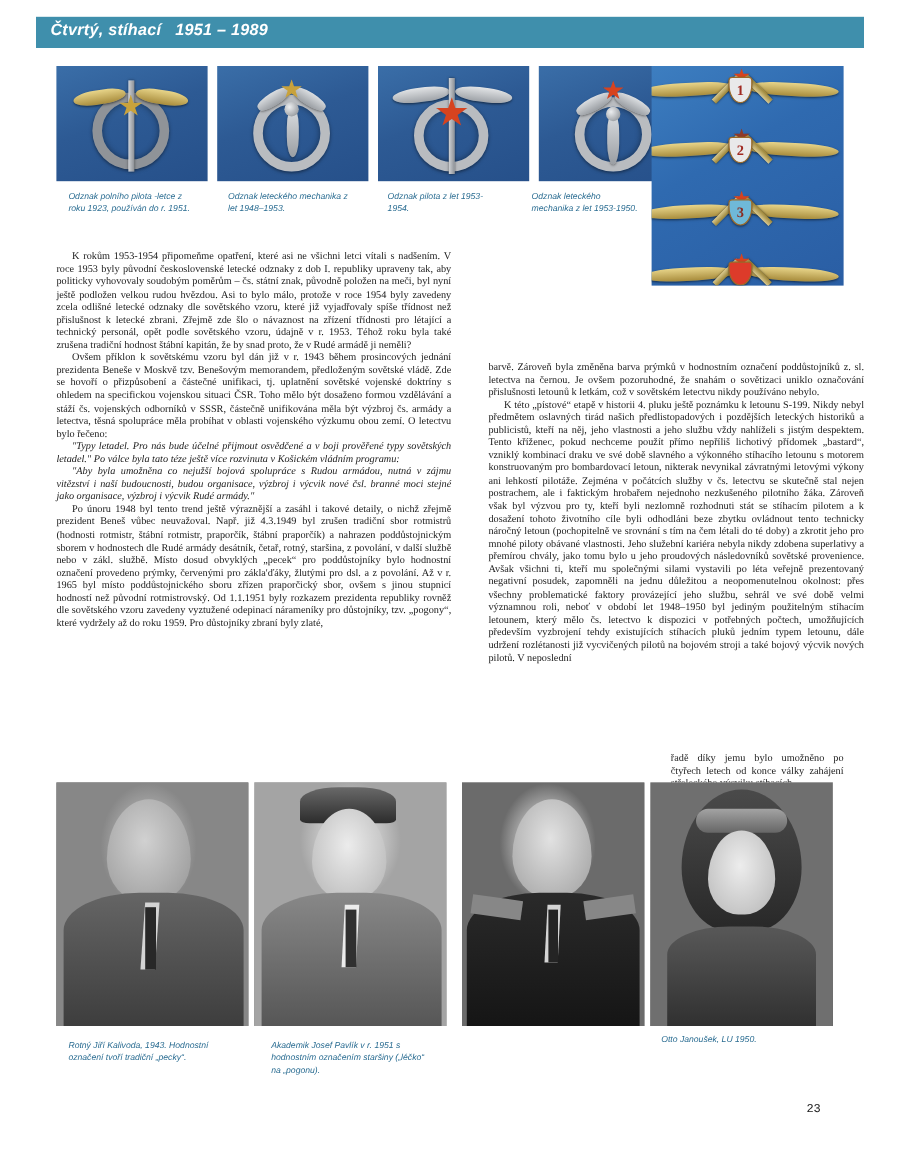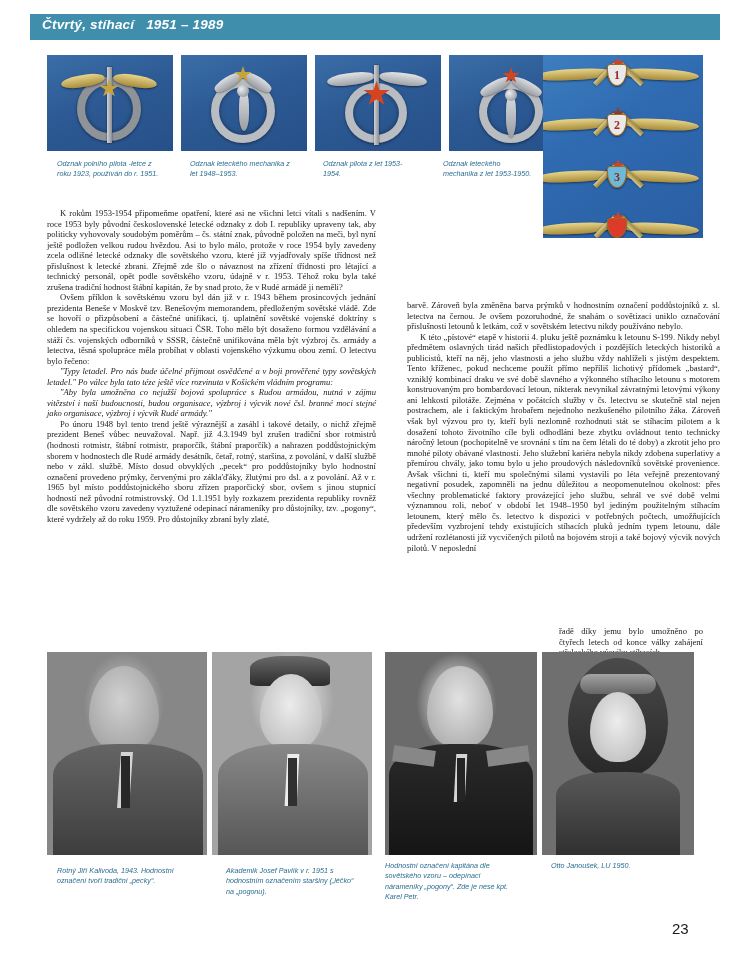--- a/index.html
+++ b/index.html
@@ -190,22 +190,22 @@
   }
   .torso {
     position:absolute;
     border-radius: 42% 42% 0 0 / 28% 28% 0 0;
   }
 
   
   .pagenum {
     position: absolute;
     left: 672px; top: 920px;
-    font-family: Liberation Sans, sans-serif;
-    font-size: 15px;
+    font-family: Liberation Mono, monospace;
+    font-size: 10px;
     color: #1a1a1a;
   }
 </style>
 </head>
 <body>
 
 <div class="page">
 
   <div class="header-band">
     <div class="header-title">Čtvrtý, stíhací   1951 – 1989</div>
@@ -367,21 +367,17 @@
         background:radial-gradient(ellipse at 48% 42%, #f0ede7, #bab5ac);"></div>
     <div class="torso" style="left:14px; top:120px; width:124px; height:84px;
         background:linear-gradient(180deg,#5d5850,#33302a);"></div>
   </div>
 
   <div class="cap" style="left:57px; top:866px; width:150px;">Rotný Jiří Kalivoda, 1943. Hodnostní
 označení tvoří tradiční „pecky“.</div>
   <div class="cap" style="left:226px; top:866px; width:152px;">Akademik Josef Pavlík v r. 1951 s
 hodnostním označením staršiny („léčko“
 na „pogonu).</div>
-  <div class="cap" style="left:385px; top:861px; width:152px;">Hodnostní označení kapitána dle
-sovětského vzoru – odepínací
-nárameníky „pogony“. Zde je nese kpt.
-Karel Petr.</div>
   <div class="cap" style="left:551px; top:861px; width:152px;">Otto Janoušek, LU 1950.</div>
 
   <div class="pagenum">23</div>
 
 </div>
 
 </body></html>

